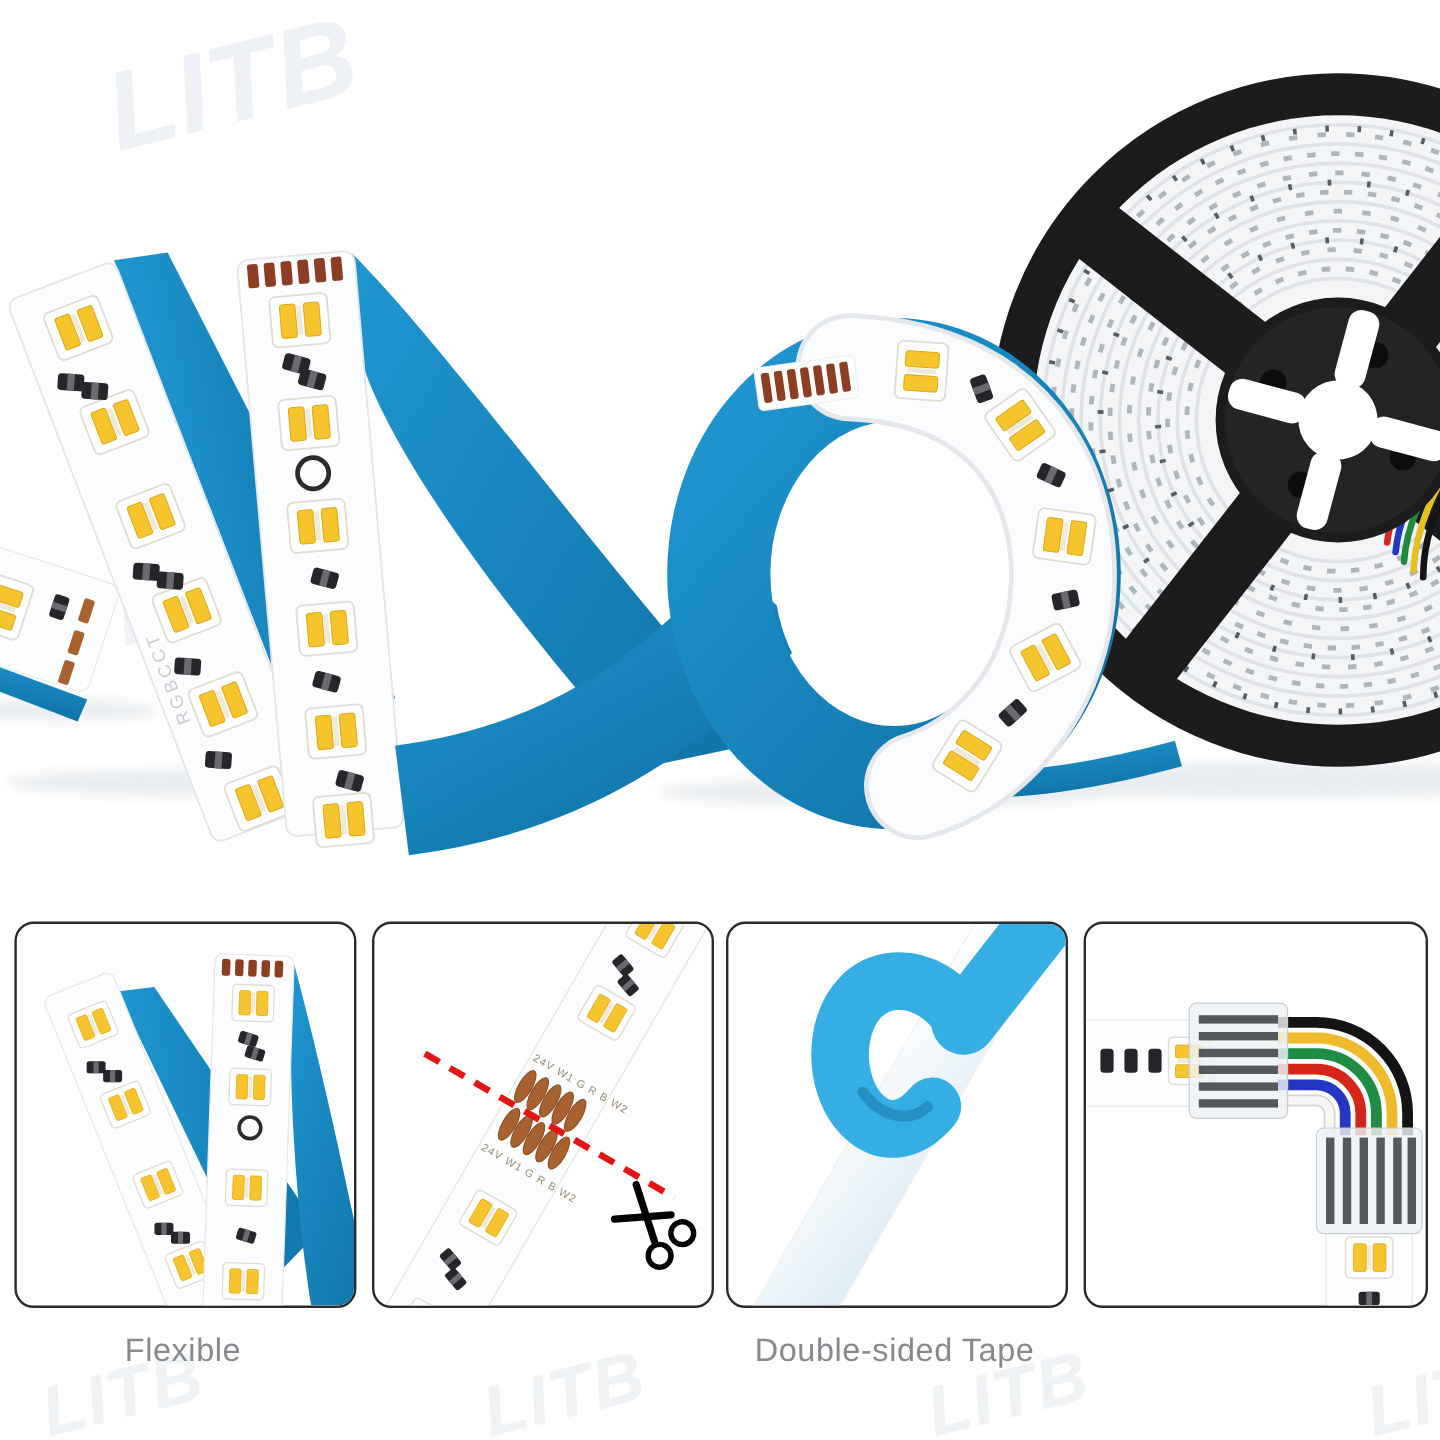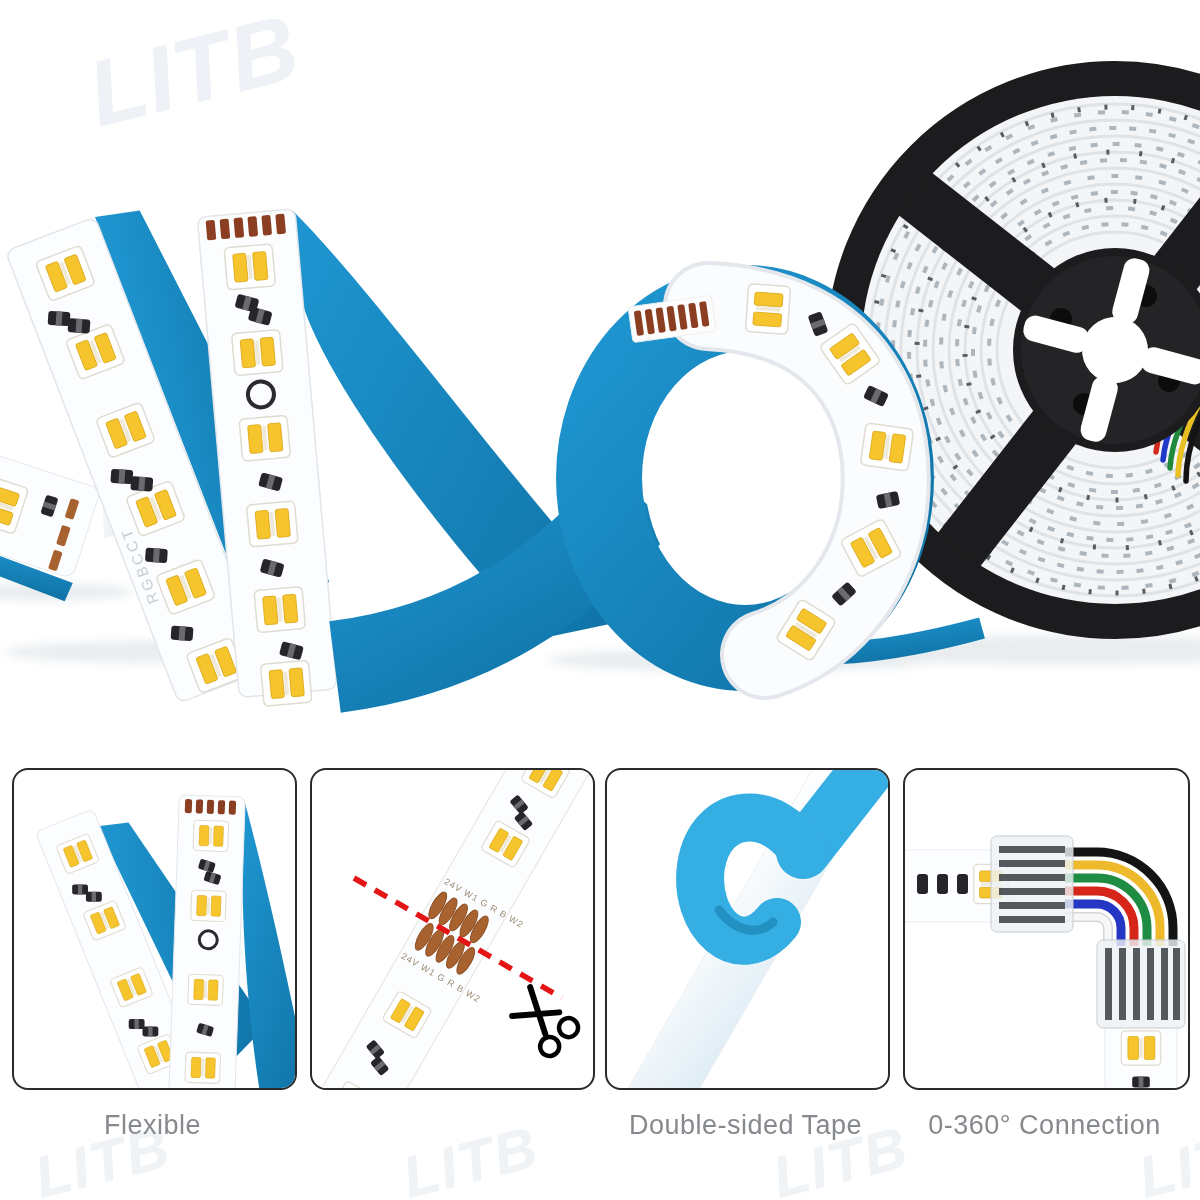--- a/index.html
+++ b/index.html
@@ -359,15 +359,14 @@
         <rect x="228" y="178" width="7" height="72" fill="#3a3d42" opacity=".85"></rect>
         <rect x="242" y="178" width="7" height="72" fill="#3a3d42" opacity=".85"></rect>
         <rect x="256" y="178" width="7" height="72" fill="#3a3d42" opacity=".85"></rect>
         <rect x="268" y="178" width="7" height="72" fill="#3a3d42" opacity=".85"></rect>
       </g>
     </svg>
   </div>
 
   <div class="caption c1">Flexible</div>
   <div class="caption c3">Double-sided Tape</div>
-  <div class="caption c4">0-360° Connection</div>
 
 </div>
 
 </body></html>

